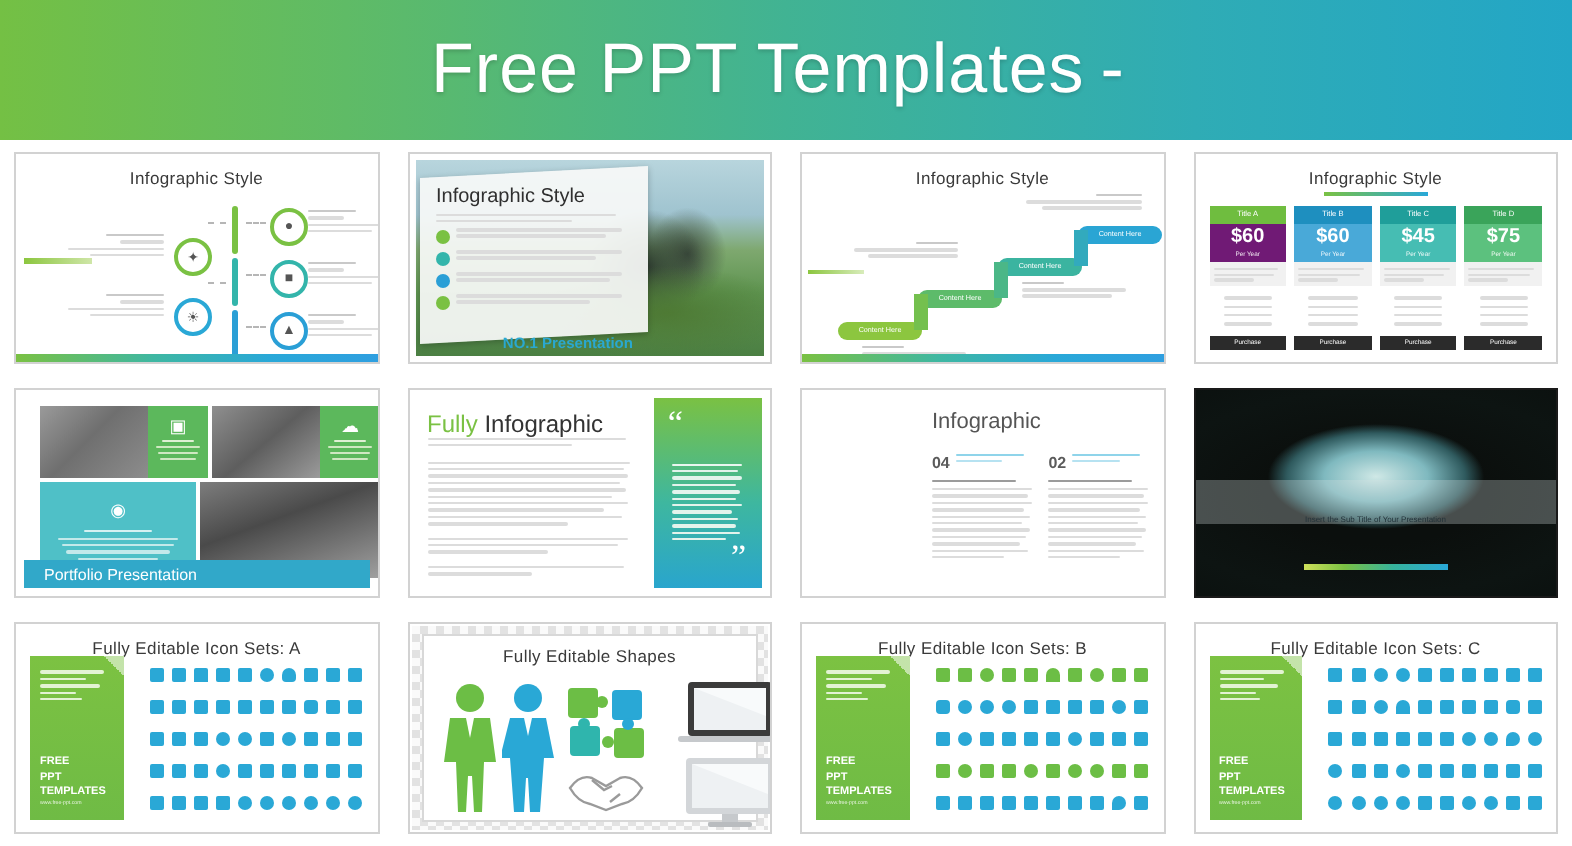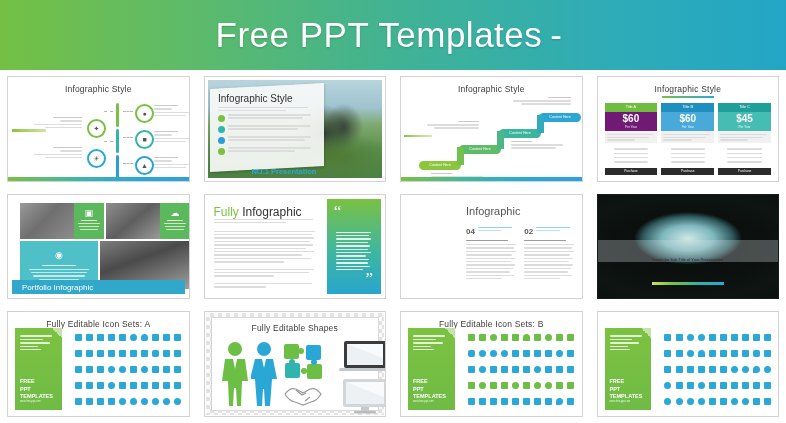--- a/index.html
+++ b/index.html
@@ -382,20 +382,39 @@
             </div>
             <div class="copts">
               <div class="txtline lt" style="width:70%;margin:3px auto;"></div>
               <div class="txtline lt" style="width:70%;margin:3px auto;"></div>
               <div class="txtline lt" style="width:70%;margin:3px auto;"></div>
               <div class="txtline lt" style="width:70%;margin:3px auto;"></div>
             </div>
             <div class="cbtn">Purchase</div>
           </div>
 
+          <div class="col">
+            <div class="chead" style="background:#3aa45a;">Title D</div>
+            <div class="cprice" style="background:#5cc17e;">
+              <span class="pv">$75</span>
+              <span class="pu">Per Year</span>
+            </div>
+            <div class="cdesc">
+              <div class="txtline lt" style="width:95%;"></div>
+              <div class="txtline lt" style="width:88%;margin-top:1.5px;"></div>
+              <div class="txtline lt" style="width:58%;margin-top:1.5px;"></div>
+            </div>
+            <div class="copts">
+              <div class="txtline lt" style="width:70%;margin:3px auto;"></div>
+              <div class="txtline lt" style="width:70%;margin:3px auto;"></div>
+              <div class="txtline lt" style="width:70%;margin:3px auto;"></div>
+              <div class="txtline lt" style="width:70%;margin:3px auto;"></div>
+            </div>
+            <div class="cbtn">Purchase</div>
+          </div>
 
         </div>
       </div>
     </div>
 
     <div class="cell">
       <div class="slide s5">
         <div class="pane photoA" style="left:12px;top:8px;width:54px;height:36px;"></div>
         <div class="pane pgreen" style="left:66px;top:8px;width:30px;height:36px;">
           <div class="pico" style="top:5px;">▣</div>
@@ -423,21 +442,21 @@
             <div class="txtline" style="background:#d5f1f2;width:54%;margin:0 auto;"></div>
             <div class="txtline" style="background:#c3e9ea;width:96%;margin:2.5px auto 0;"></div>
             <div class="txtline" style="background:#c3e9ea;width:90%;margin:2px auto 0;"></div>
             <div class="txtline" style="background:#c3e9ea;width:84%;margin:2px auto 0;"></div>
             <div class="txtline" style="background:#c3e9ea;width:66%;margin:2px auto 0;"></div>
           </div>
         </div>
         <div class="pane photoC" style="left:92px;top:46px;width:90px;height:48px;"></div>
 
         <div class="bar">
-          <span>Portfolio Infographic</span>
+          <span>Portfolio Presentation</span>
         </div>
       </div>
     </div>
 
     <div class="cell">
       <div class="slide s6">
         <div class="h1">
           <span class="g">Fully</span>
           <span class="k">Infographic</span>
         </div>
@@ -748,20 +767,21 @@
           <span class="ic" style="background:#2aa8d6"></span>
           <span class="ic" style="background:#2aa8d6"></span>
           <span class="ic" style="background:#2aa8d6;border-radius:50% 50% 50% 0"></span>
           <span class="ic" style="background:#2aa8d6"></span>
         </div>
       </div>
     </div>
 
     <div class="cell">
       <div class="slide iset">
+        <div class="ttl">Fully Editable Icon Sets: C</div>
         <div class="panel">
           <div class="fold"></div>
           <div class="ptxt">
             <div class="txtline" style="background:#e3f3d4;width:88%;"></div>
             <div class="txtline" style="background:#e3f3d4;width:62%;margin-top:2px;"></div>
             <div class="txtline" style="background:#e3f3d4;width:80%;margin-top:2px;"></div>
             <div class="txtline" style="background:#e3f3d4;width:50%;margin-top:2px;"></div>
             <div class="txtline" style="background:#e3f3d4;width:56%;margin-top:2px;"></div>
           </div>
           <div class="pfoot">

